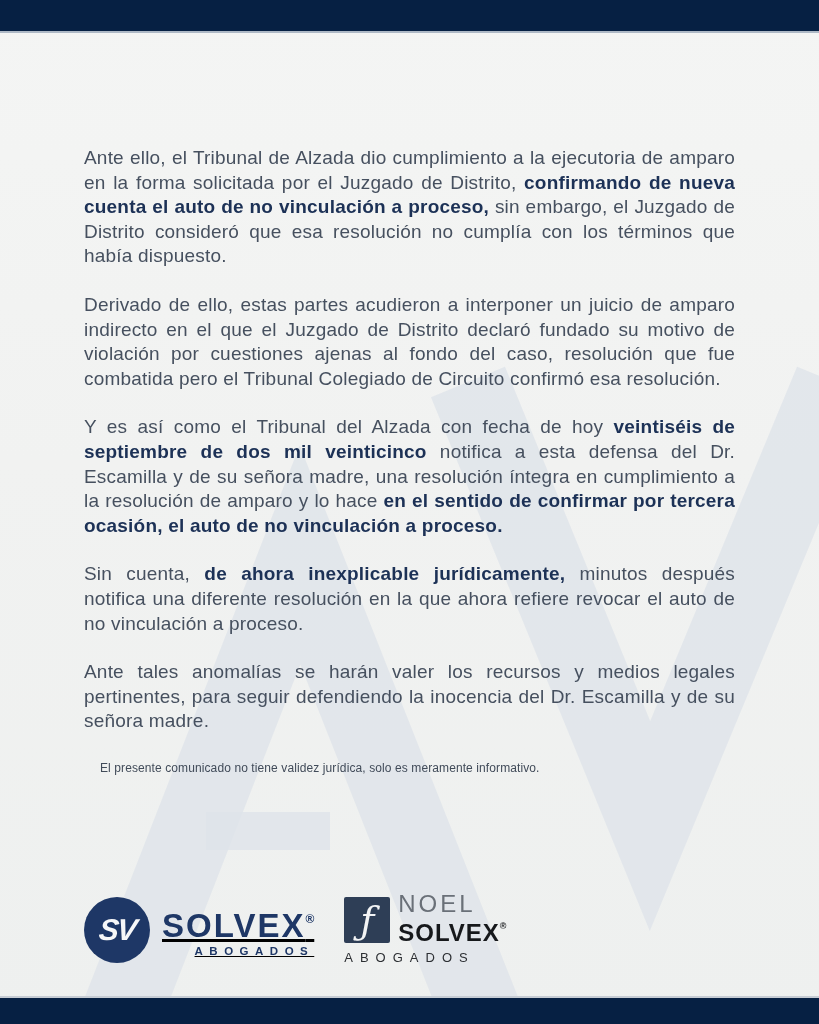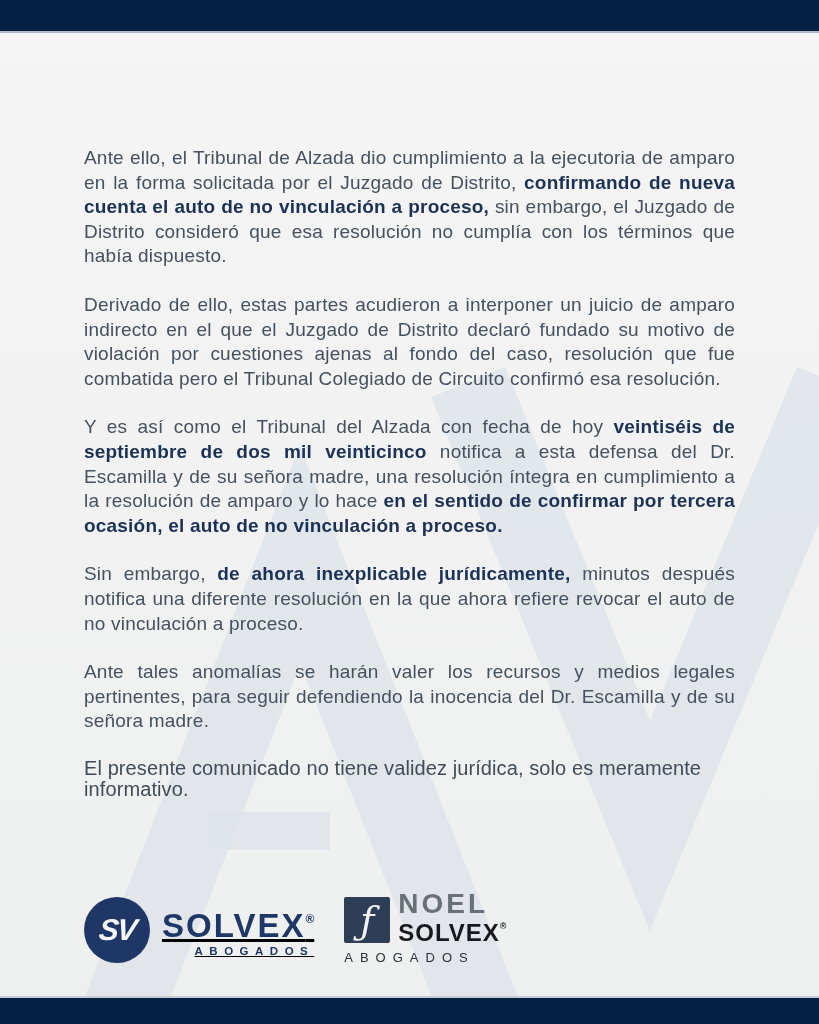--- a/index.html
+++ b/index.html
@@ -21,22 +21,22 @@
   }
   .watermark{position:absolute;top:0;left:0;pointer-events:none;}
   .content{
     position:absolute;top:146px;left:84px;width:651px;
     color:#46505f;
     font-size:19px;line-height:24.6px;letter-spacing:.2px;
   }
   .para{margin:0 0 24px 0;text-align:justify;}
   .para .b{font-weight:700;color:#1c3156;}
   .disclaimer{
-    margin:0;margin-top:20px;
-    font-size:20px;line-height:21px;color:#414b59;letter-spacing:.1px;
+    margin:16px;margin-top:20px;
+    font-size:12px;line-height:21px;color:#414b59;letter-spacing:.1px;
   }
   .logos{
     position:absolute;top:894px;left:84px;
     display:flex;align-items:center;gap:30px;
   }
   
   .solvex{display:flex;align-items:center;gap:12px;}
   .solvex-circle{
     width:66px;height:66px;border-radius:50%;
     background:#1e3766;display:flex;align-items:center;justify-content:center;
@@ -56,21 +56,21 @@
   
   .nf{display:flex;flex-direction:column;align-items:flex-start;}
   .nf-row{display:flex;align-items:center;gap:8px;}
   .nf-square{
     width:46px;height:46px;background:#2e3e56;border-radius:2px;
     display:flex;align-items:center;justify-content:center;
     color:#f3f4f5;font-family:"DejaVu Serif","Liberation Serif",serif;
     font-style:italic;font-size:38px;line-height:38px;
   }
   .nf-names{display:flex;flex-direction:column;align-items:flex-start;}
-  .nf-noel{font-size:28px;line-height:20px;color:#6a7078;letter-spacing:3px;font-weight:700;}
+  .nf-noel{font-size:24px;line-height:20px;color:#6a7078;letter-spacing:3px;font-weight:400;}
   .nf-franco{font-size:24px;line-height:24px;color:#16181b;font-weight:800;letter-spacing:1px;}
   .nf-franco sup{font-size:9px;font-weight:700;vertical-align:12px;}
   .nf-sub{font-size:13px;color:#2c2f33;letter-spacing:7px;margin-top:5px;font-weight:500;}
 </style>
 </head>
 <body>
 
 <div class="page">
 
   <div class="top-bar"></div>
@@ -81,21 +81,21 @@
       <path d="M 206,831 L 330,831" stroke-width="38"></path>
       <path d="M 468,382 L 650,826 L 834,382" stroke-width="80"></path>
     </g>
   </svg>
 
   <main class="content">
     <div id="paragraphs">
         <p class="para"><span>Ante ello, el Tribunal de Alzada dio cumplimiento a la ejecutoria de amparo en la forma solicitada por el Juzgado de Distrito, </span><span class="b">confirmando de nueva cuenta el auto de no vinculación a proceso,</span><span> sin embargo, el Juzgado de Distrito consideró que esa resolución no cumplía con los términos que había dispuesto.</span></p>
         <p class="para"><span>Derivado de ello, estas partes acudieron a interponer un juicio de amparo indirecto en el que el Juzgado de Distrito declaró fundado su motivo de violación por cuestiones ajenas al fondo del caso, resolución que fue combatida pero el Tribunal Colegiado de Circuito confirmó esa resolución.</span></p>
         <p class="para"><span>Y es así como el Tribunal del Alzada con fecha de hoy </span><span class="b">veintiséis de septiembre de dos mil veinticinco</span><span> notifica a esta defensa del Dr. Escamilla y de su señora madre, una resolución íntegra en cumplimiento a la resolución de amparo y lo hace </span><span class="b">en el sentido de confirmar por tercera ocasión, el auto de no vinculación a proceso.</span></p>
-        <p class="para"><span>Sin embargo, </span><span class="b">de ahora inexplicable jurídicamente,</span><span> minutos después notifica una diferente resolución en la que ahora refiere revocar el auto de no vinculación a proceso.</span></p>
+        <p class="para"><span>Sin cuenta, </span><span class="b">de ahora inexplicable jurídicamente,</span><span> minutos después notifica una diferente resolución en la que ahora refiere revocar el auto de no vinculación a proceso.</span></p>
         <p class="para"><span>Ante tales anomalías se harán valer los recursos y medios legales pertinentes, para seguir defendiendo la inocencia del Dr. Escamilla y de su señora madre.</span></p>
       </div>
     <p class="disclaimer">El presente comunicado no tiene validez jurídica, solo es meramente informativo.</p>
   </main>
 
   <footer class="logos">
 
     <div class="solvex">
       <div class="solvex-circle">
         <span>SV</span>

